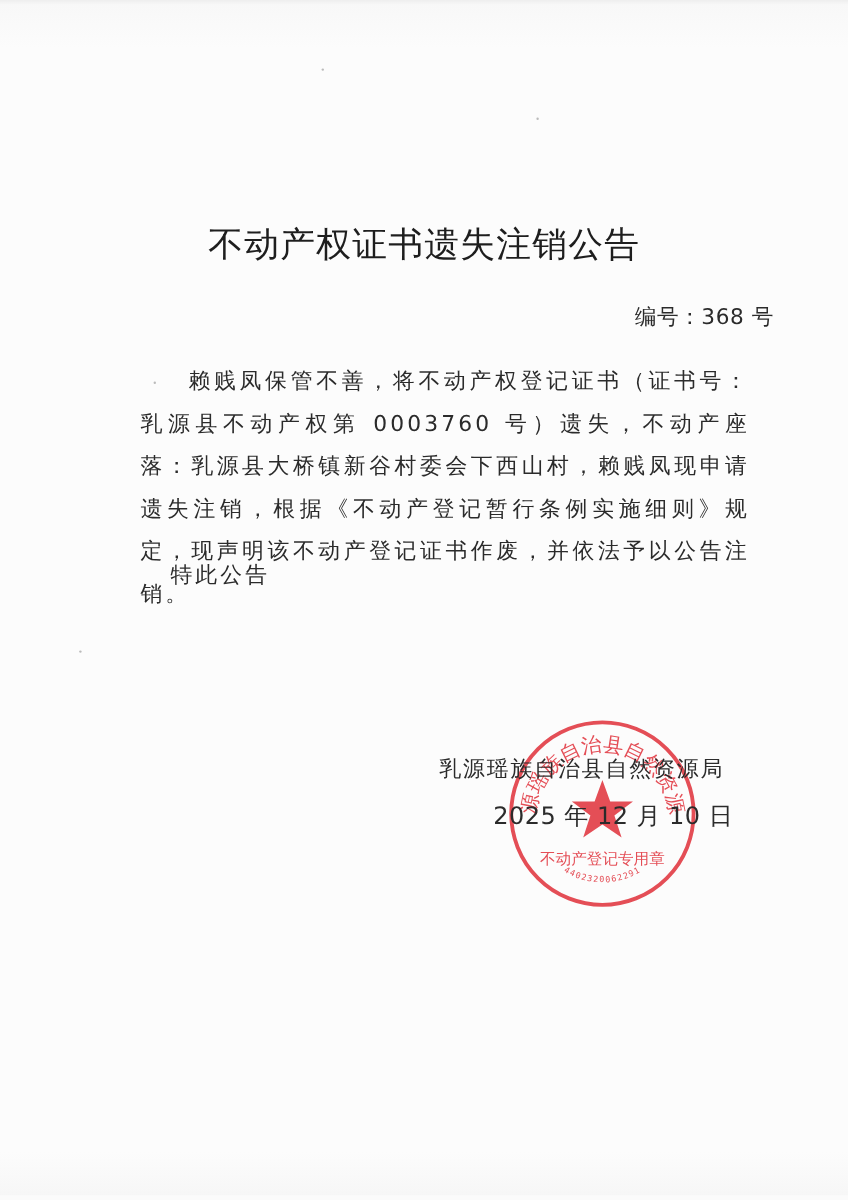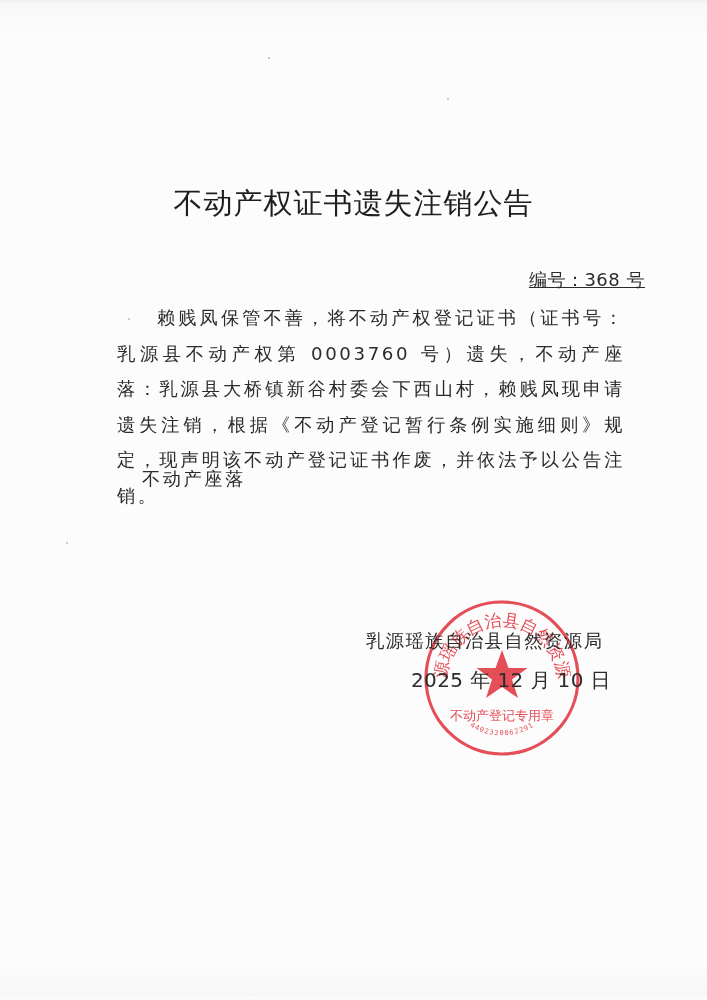--- a/index.html
+++ b/index.html
@@ -28,26 +28,25 @@
       left: 0;
       width: 707px;
       text-align: center;
       font-size: 29px;
       letter-spacing: 1px;
       color: #1e1e1e;
       font-weight: normal;
     }
     .doc-number {
       position: absolute;
-      top: 268px;
+      top: 252px;
       right: 98px;
       font-size: 18px;
       color: #2b2b2b;
       letter-spacing: 0.5px;
-      text-decoration: underline;
     }
     .body-text {
       position: absolute;
       top: 284px;
       left: 101px;
       width: 508px;
       font-size: 18.2px;
       line-height: 35.6px;
       letter-spacing: 2.6px;
       color: #2b2b2b;
@@ -106,21 +105,21 @@
   <span class="speck" style="left:268px;top:57px;"></span>
   <span class="speck" style="left:447px;top:98px;"></span>
   <span class="speck" style="left:128px;top:318px;"></span>
 
   <h1 class="doc-title">不动产权证书遗失注销公告</h1>
 
   <div class="doc-number">编号：368 号</div>
 
   <p class="body-text">赖贱凤保管不善，将不动产权登记证书（证书号：乳源县不动产权第 0003760 号）遗失，不动产座落：乳源县大桥镇新谷村委会下西山村，赖贱凤现申请遗失注销，根据《不动产登记暂行条例实施细则》规定，现声明该不动产登记证书作废，并依法予以公告注销。</p>
 
-  <div class="closing">不动产座落</div>
+  <div class="closing">特此公告</div>
 
   <svg class="seal" viewBox="0 0 160 160">
     <defs>
       <path id="sealArcTop" d="M 24 84 A 56 56 0 1 1 136 84"></path>
       <path id="sealArcBottom" d="M 30 112 A 62 62 0 0 0 130 112"></path>
     </defs>
     <circle cx="80" cy="80" r="76" fill="none" stroke="#e0303a" stroke-width="3.2"></circle>
     <text font-size="17" fill="#e0303a" font-family="'DejaVu Sans', sans-serif">
       <textPath href="#sealArcTop" startOffset="50%" text-anchor="middle">乳源瑶族自治县自然资源局</textPath>
     </text>

